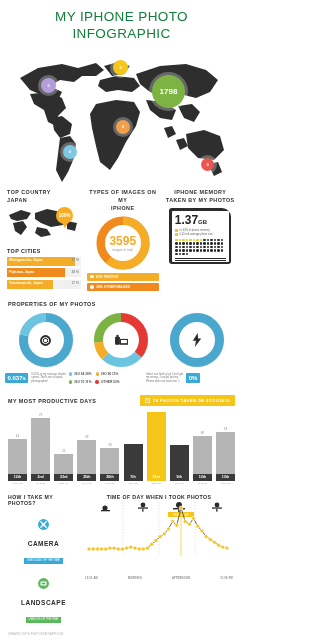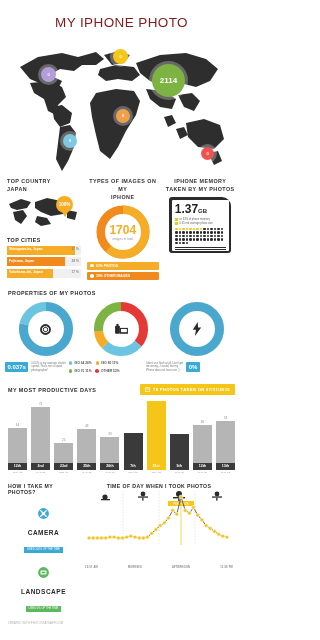--- a/index.html
+++ b/index.html
@@ -6,26 +6,26 @@
   body {
     width: 243px; height: 640px;
     background: #ffffff;
     font-family: "Liberation Sans", sans-serif;
     color: #2b2b2b;
     overflow: hidden;
     position: relative;
   }
   .title {
     text-align: center;
-    padding-top: 14px;
+    padding-top: 8px;
     font-size: 13.5px;
     font-weight: 400;
     letter-spacing: .4px;
     line-height: 17px;
-    color: #7f1d1d;
+    color: #15803d;
   }
 
   
   .map-wrap { position: relative; width: 243px; height: 140px; margin-top: 4px; }
   .map-svg { position: absolute; left: 0; top: 0; }
   .pin {
     position: absolute;
     border-radius: 50%;
     display: flex; align-items: center; justify-content: center;
     color: #fff; font-weight: bold;
@@ -150,20 +150,21 @@
   .mode-pill { font-size: 2.7px; color: #fff; padding: 1.4px 3px; display: inline-block; margin-top: 1.5px; }
   .credit { font-size: 2.6px; color: #aaa; margin-top: 9px; letter-spacing: .2px; }
   .tod-labels { display: flex; justify-content: space-between; padding: 0 2px; margin-top: 1px; }
   .tod-labels span { font-size: 2.6px; font-weight: bold; color: #888; letter-spacing: .2px; }
 </style>
 </head>
 <body>
 
 <div class="title">
   <div>MY IPHONE PHOTO</div>
+  <div>INFOGRAPHIC</div>
 </div>
 
 <div class="map-wrap">
   <svg class="map-svg" width="243" height="140" viewBox="0 0 243 140">
     <g fill="#2e2e2e">
       <path d="M20 32 L38 22 L62 18 L78 22 L96 17 L104 24 L96 30 L82 30 L74 36 L60 34 L50 40 L62 46 L58 54 L44 50 L30 44 Z"></path>
       <path d="M30 48 L50 46 L62 52 L66 62 L58 70 L56 80 L48 76 L44 64 L34 58 Z"></path>
       <path d="M52 72 L62 70 L72 78 L70 88 L60 92 L54 84 Z"></path>
       <path d="M60 92 L70 90 L76 98 L74 112 L68 126 L62 136 L56 124 L58 108 Z"></path>
       <path d="M104 20 L118 16 L130 20 L124 28 L112 30 Z"></path>
@@ -172,21 +173,21 @@
       <path d="M136 28 L160 20 L186 18 L206 24 L218 34 L210 46 L196 52 L180 48 L164 52 L150 46 L140 38 Z"></path>
       <path d="M146 54 L164 56 L176 64 L172 74 L160 72 L150 64 Z"></path>
       <path d="M178 60 L192 58 L200 66 L194 76 L184 72 Z"></path>
       <path d="M186 88 L204 84 L220 90 L224 104 L214 114 L198 112 L188 102 Z"></path>
       <path d="M208 118 L218 116 L222 126 L214 130 Z"></path>
       <path d="M164 82 L172 80 L176 88 L168 92 Z"></path>
       <path d="M176 94 L184 92 L188 100 L180 104 Z"></path>
     </g>
   </svg>
   <div id="map-pins">
-      <div class="pin" style="left: 152px; top: 29px; width: 33px; height: 33px; background: rgb(124, 179, 66); font-size: 8px;">2114</div>
+      <div class="pin" style="left: 152px; top: 29px; width: 33px; height: 33px; background: rgb(124, 179, 66); font-size: 8px;">1798</div>
       <div class="pin" style="left: 41px; top: 32px; width: 15px; height: 15px; background: rgb(179, 157, 219); font-size: 4px;">0</div>
       <div class="pin" style="left: 113px; top: 14px; width: 15px; height: 15px; background: rgb(245, 197, 24); font-size: 4px;">0</div>
       <div class="pin" style="left: 116px; top: 74px; width: 14px; height: 14px; background: rgb(240, 160, 75); font-size: 4px;">0</div>
       <div class="pin" style="left: 63px; top: 99px; width: 14px; height: 14px; background: rgb(126, 200, 227); font-size: 4px;">0</div>
       <div class="pin" style="left: 201px; top: 112px; width: 13px; height: 13px; background: rgb(239, 83, 80); font-size: 4px;">0</div>
     </div>
 </div>
 
 <div class="cols">
 
@@ -234,21 +235,21 @@
     <div class="col-h center">
       <div>TYPES OF IMAGES ON MY</div>
       <div>IPHONE</div>
     </div>
     <div class="donut-big">
       <svg width="54" height="54" viewBox="0 0 54 54">
         <circle cx="27" cy="27" r="22" fill="none" stroke="#f08a1d" stroke-width="9"></circle>
         <circle id="types-arc" cx="27" cy="27" r="22" fill="none" stroke="#f5ad27" stroke-width="9" transform="rotate(-90 27 27)" stroke-linecap="butt" stroke-dasharray="84.32034682235003 138.23007675795088"></circle>
       </svg>
       <div class="donut-hole">
-        <div class="donut-num">1704</div>
+        <div class="donut-num">3595</div>
         <div class="donut-sub">images in total</div>
       </div>
     </div>
     <div id="types-legend">
         <div class="leg-pill a">
           <i class="leg-dot"></i>
           <span>61% PHOTOS</span>
         </div>
         <div class="leg-pill b">
           <i class="leg-dot"></i>

